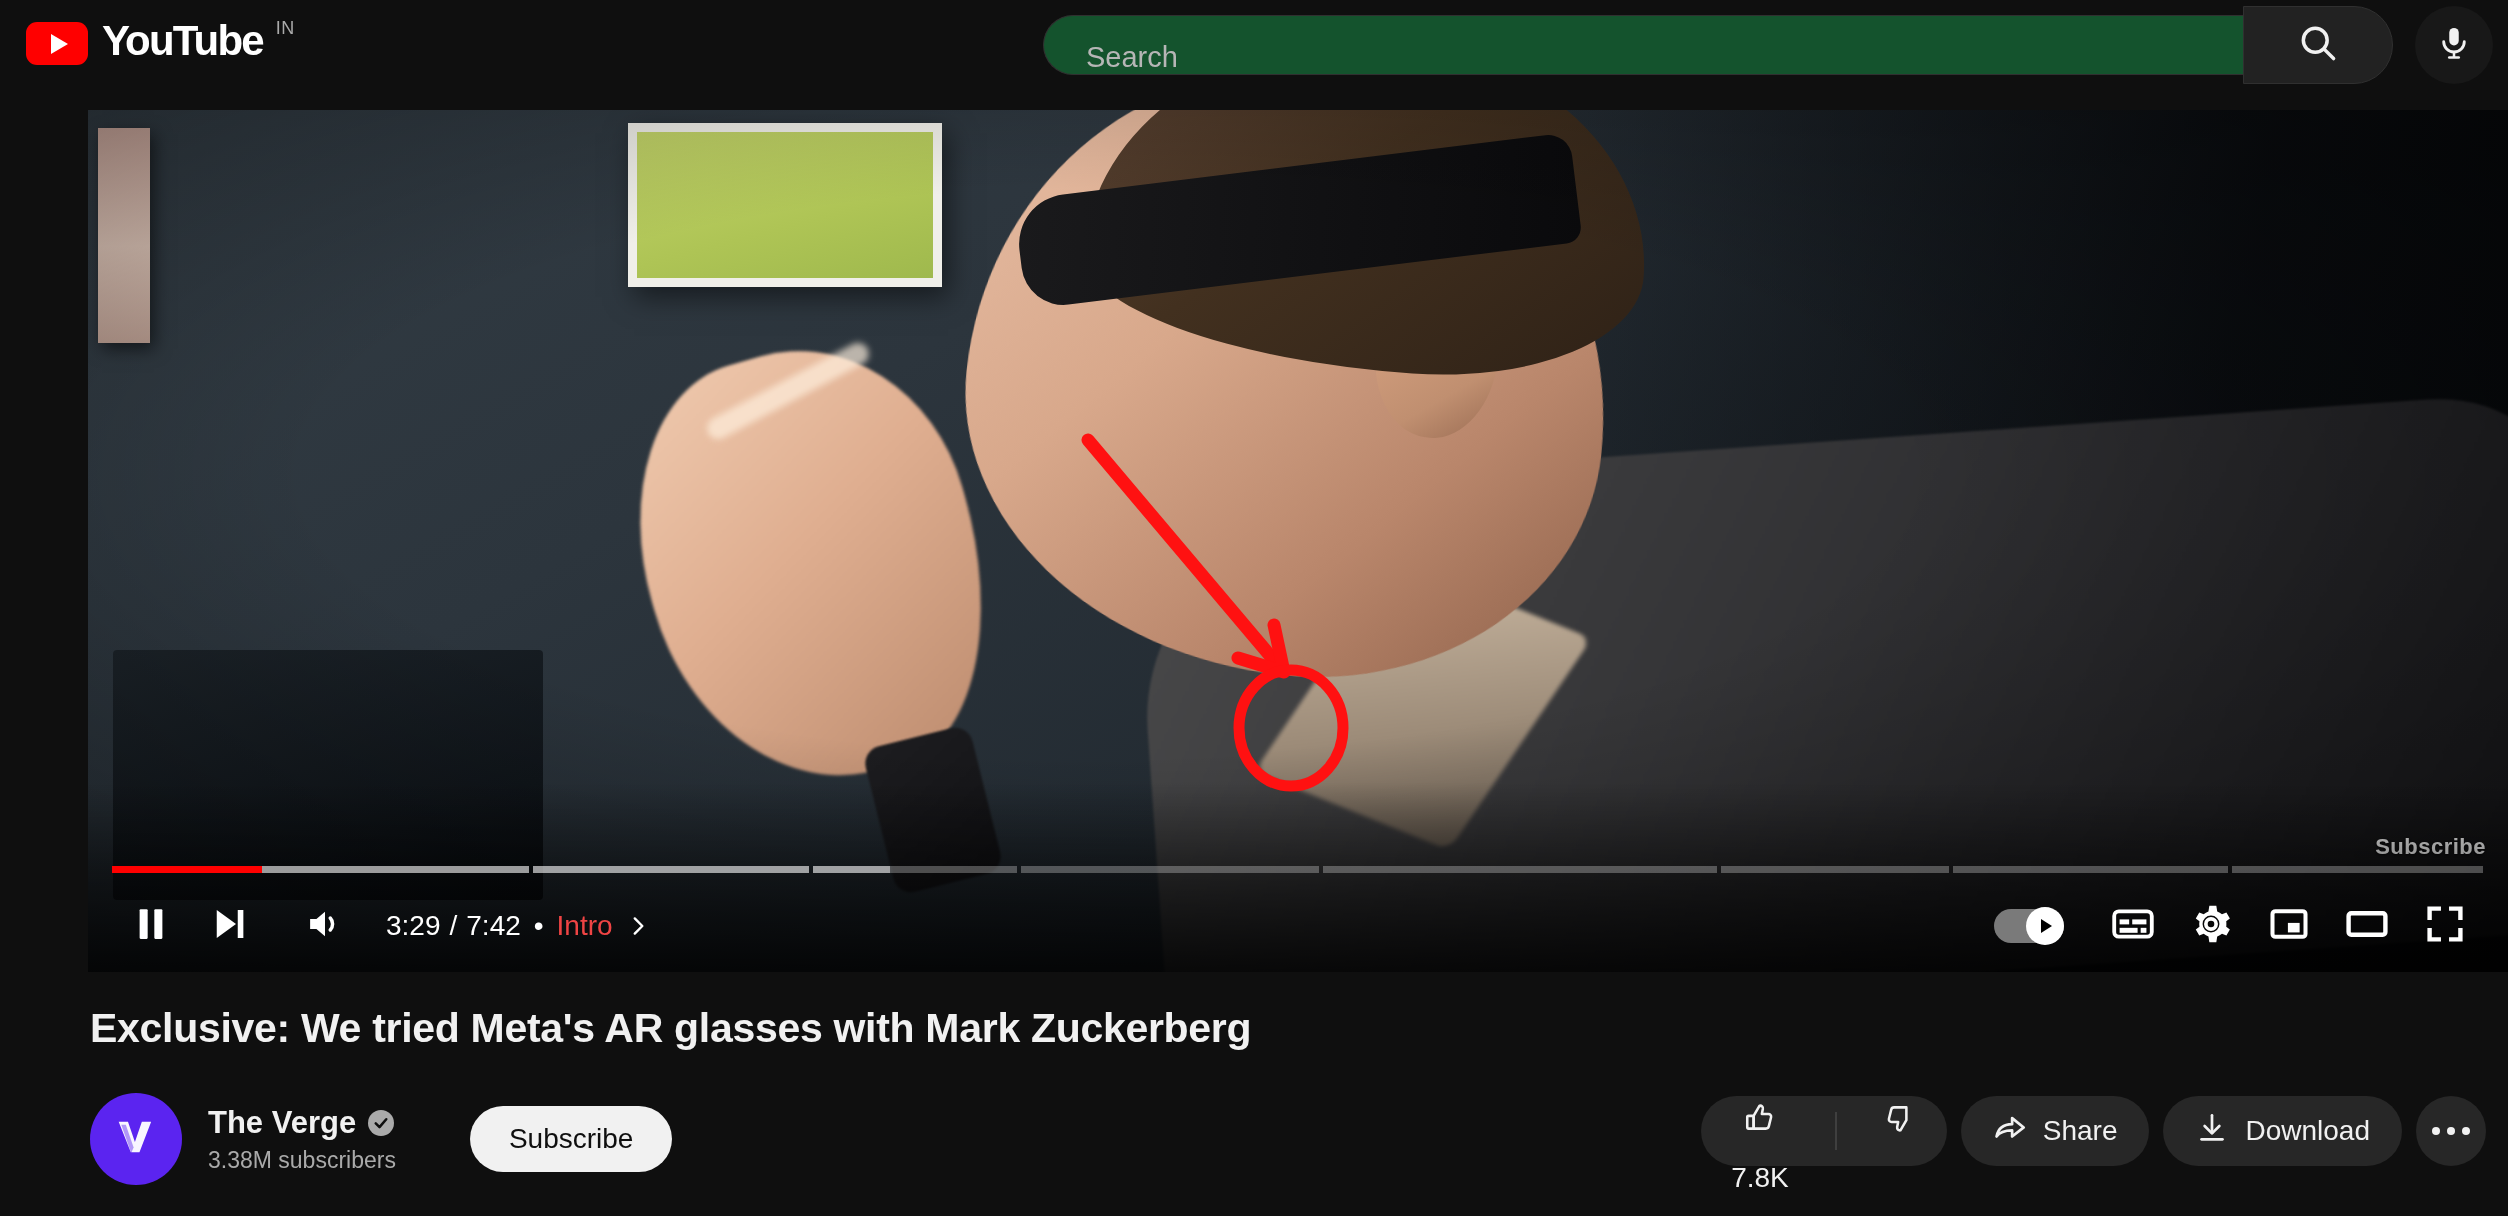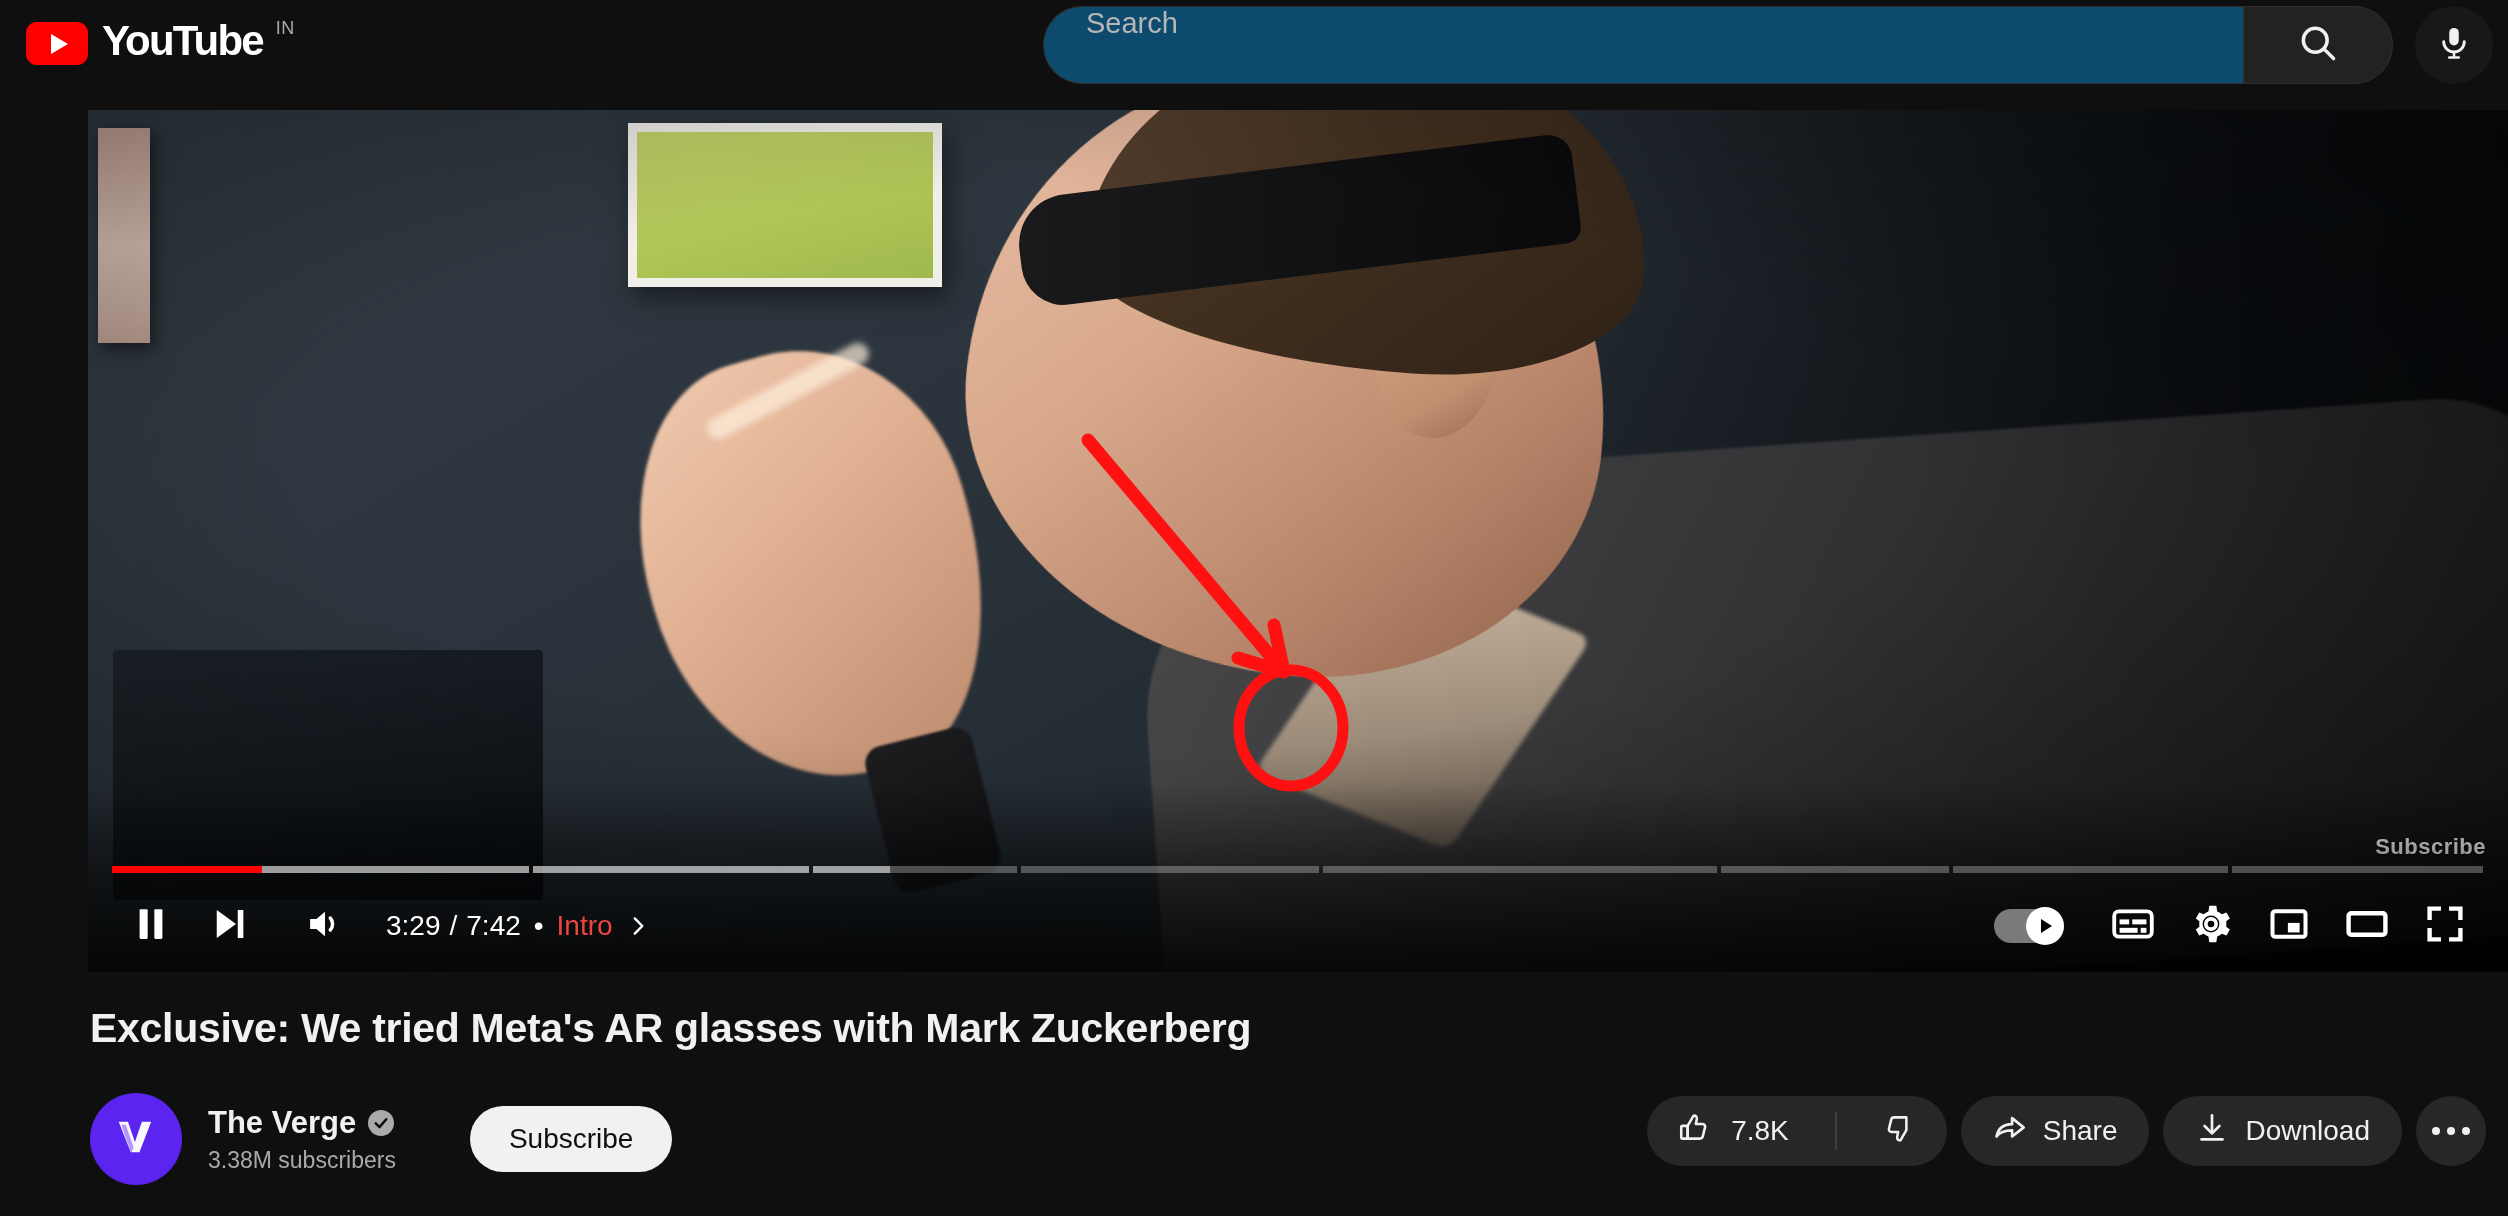--- a/index.html
+++ b/index.html
@@ -44,26 +44,26 @@
     color: #aaa; font-size: 18px; font-weight: 400;
     margin-left: 5px; margin-top: 0px; letter-spacing: .4px;
   }
 
   
   .search-zone {
     position: absolute; left: 1043px; top: 6px;
     display: flex; align-items: center;
   }
   .search-box {
-    width: 1200px; height: 78px;
-    background: #0c4a6e;
+    width: 1200px; height: 60px;
+    background: #14532d;
     border: 1px solid #303030;
     border-right: none;
     border-radius: 40px 0 0 40px;
-    display: flex; align-items: flex-start;
+    display: flex; align-items: flex-end;
     padding-left: 42px;
   }
   .search-placeholder {
     color: #b6b6b6; font-size: 29px; font-weight: 400;
   }
   .search-btn {
     width: 150px; height: 78px;
     background: #222222;
     border: 1px solid #303030;
     border-radius: 0 40px 40px 0;
@@ -327,21 +327,22 @@
     background: #272727;
     border-radius: 35px;
     display: flex; align-items: center;
     padding: 0 32px; gap: 16px;
     color: #f1f1f1; font-size: 28px; font-weight: 500;
     cursor: pointer; white-space: nowrap;
   }
   .pill.split { padding: 0; }
   .pill .seg {
     height: 70px; display: flex; align-items: center; gap: 20px;
-    padding: 12px 30px;
+    padding: 5px 30px;
+    flex-direction: column;
   }
   .pill .divider { width: 2px; height: 38px; background: #3f3f3f; }
   .pill.round { width: 70px; padding: 0; justify-content: center; }
   .dots { display: flex; gap: 7px; }
   .dots i { width: 8px; height: 8px; border-radius: 50%; background: #f1f1f1; display: block; }
 </style>
 </head>
 <body>
 
 <div class="masthead">

